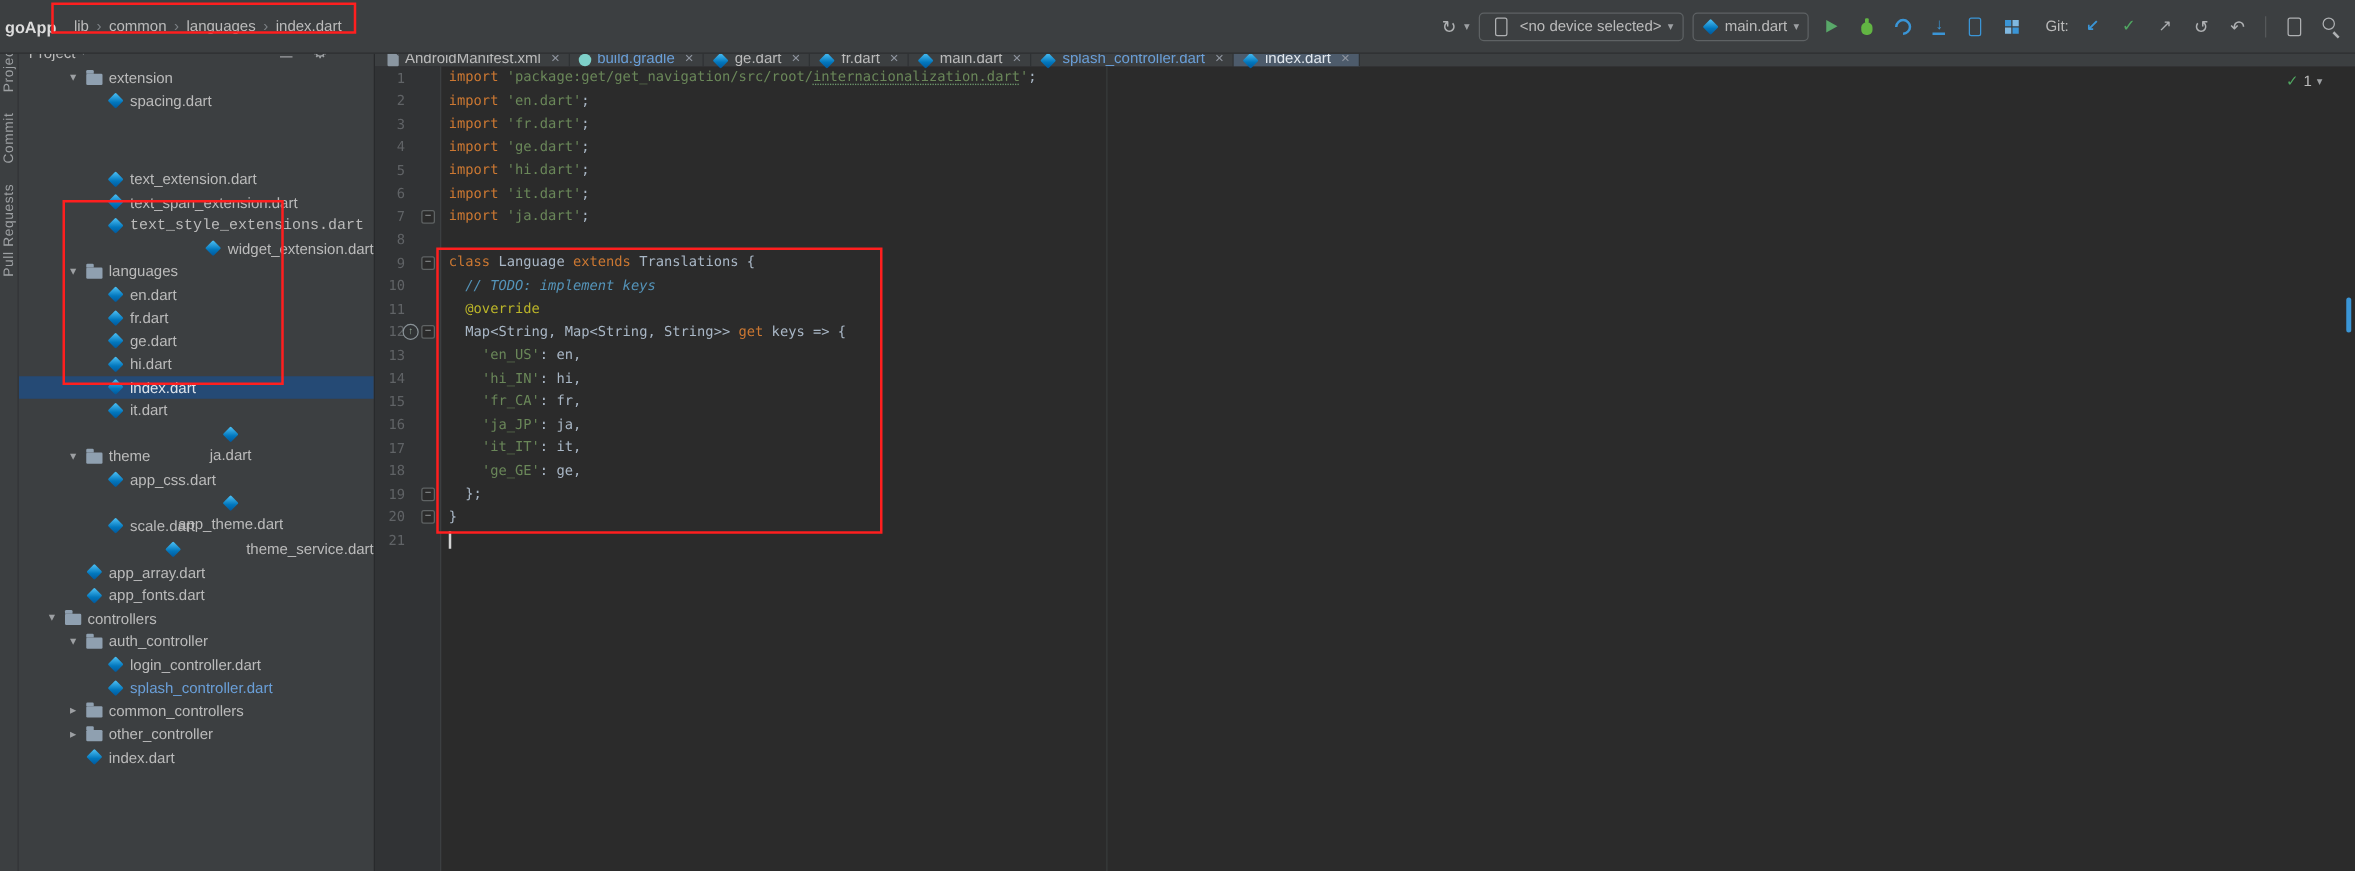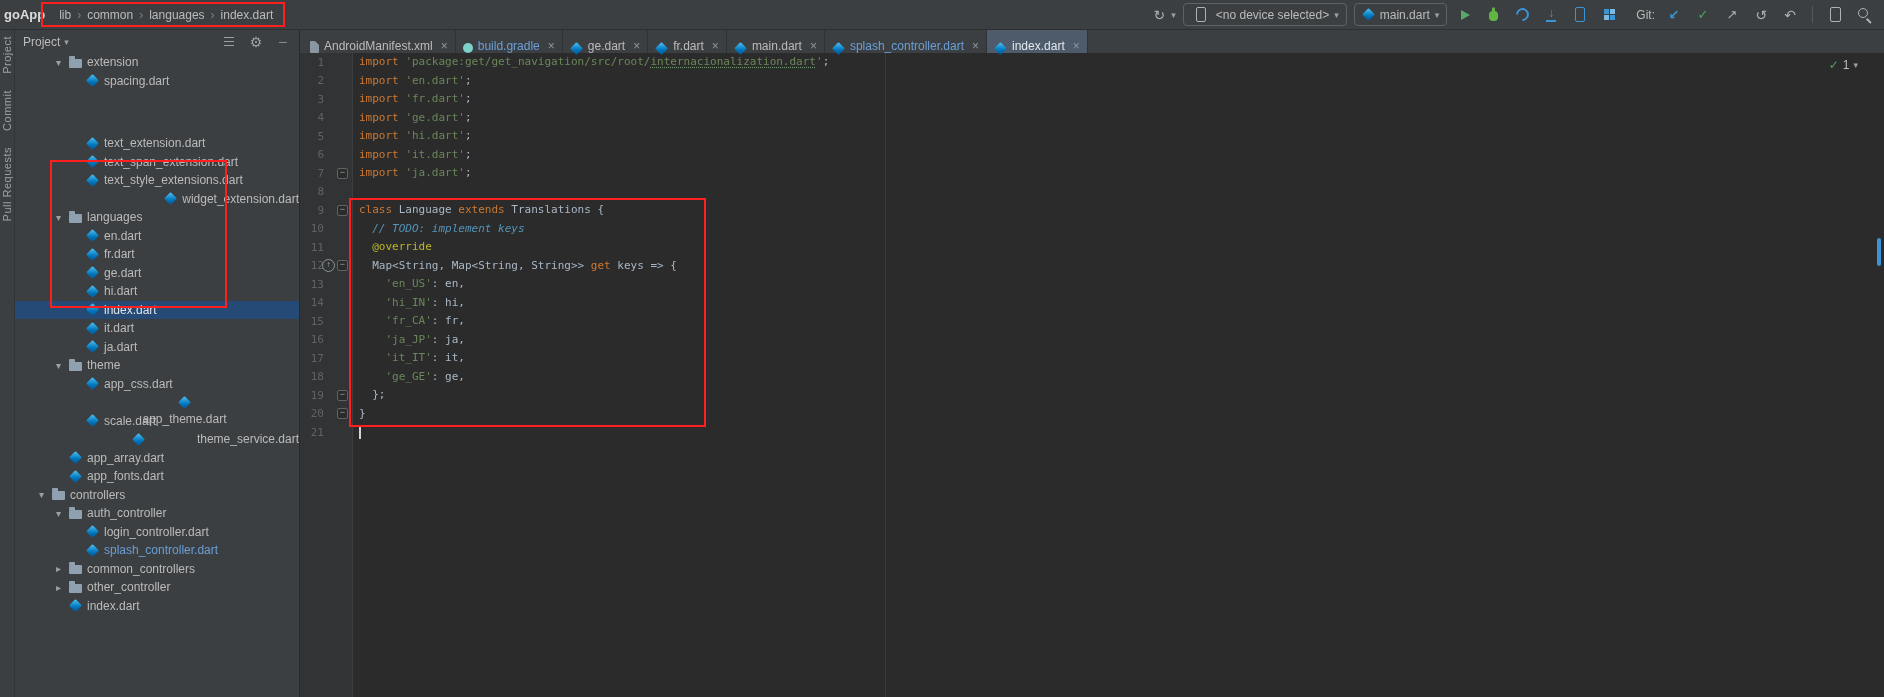--- a/index.html
+++ b/index.html
@@ -1,20 +1,20 @@
 <!DOCTYPE html>
 <html style="--background: #2b2b2b; --panel: #3c3f41; --selection: #254a75; --tab-active: #4d5b6b; --modified-file: #6a9fd8; --keyword: #cc7832; --string: #6a8759; --todo: #5493b8; --annotation-yellow: #bbb529; --text: #a9b7c6; --line-number: #606366; --ui-text: #bbbbbb; --run-green: #59a869; --debug-green: #62b543; --git-blue: #3a95d6; --check-green: #50a661; --annotation-red: #ff1f1f;"><head>
 <meta charset="utf-8">
 <style>
   html,body{margin:0;padding:0;background:#1e1e1e;}
   body{font-family:"Liberation Sans","DejaVu Sans",sans-serif;}
   .app{position:relative;width:1884px;height:697px;background:var(--panel,#3c3f41);overflow:hidden;}
 
   
-  .topbar{position:absolute;left:0;top:0;right:0;height:30px;display:flex;justify-content:space-between;align-items:center;background:var(--panel,#3c3f41);border-bottom:1px solid #2d2f31;padding:0 10px 0 4px;box-sizing:border-box;z-index:10;}
+  .topbar{position:absolute;left:0;top:0;right:0;height:43px;display:flex;justify-content:space-between;align-items:center;background:var(--panel,#3c3f41);border-bottom:1px solid #2d2f31;padding:0 10px 0 4px;box-sizing:border-box;z-index:10;}
   .topbar-left{display:flex;align-items:center;}
   .project-name{color:#dcdcdc;font-weight:bold;font-size:13px;margin-right:10px;}
   .breadcrumbs{display:flex;align-items:center;gap:2px;font-size:12px;color:var(--ui-text,#bbb);}
   .crumb{padding:2px 4px;cursor:pointer;}
   .crumb-sep{color:#7c8084;font-size:12px;}
   .topbar-right{display:flex;align-items:center;gap:7px;}
   .combo{display:flex;align-items:center;gap:5px;border:1px solid #5e6264;border-radius:4px;height:21px;padding:0 7px;color:var(--ui-text,#bbb);font-size:12px;background:var(--panel,#3c3f41);cursor:pointer;}
   .caret{color:#9da0a3;font-size:9px;}
   .git-label{color:var(--ui-text,#bbb);font-size:12px;margin:0 2px 0 10px;}
   .tb-icons{display:flex;align-items:center;gap:9px;}
@@ -195,21 +195,21 @@
         <div class="tree-row" style="padding-left: 55px; margin-top: 44px;">
           <span class="chev"></span>
           <span class="dart-shape"></span>
           <span class="tree-label">text_extension.dart</span>
         </div>
         <div class="tree-row" style="padding-left: 55px;">
           <span class="chev"></span>
           <span class="dart-shape"></span>
           <span class="tree-label">text_span_extension.dart</span>
         </div>
-        <div class="tree-row" style="padding-left: 55px;">
+        <div class="tree-row" style="padding-left: 55px; font-family: Liberation Mono, monospace;">
           <span class="chev"></span>
           <span class="dart-shape"></span>
           <span class="tree-label">text_style_extensions.dart</span>
         </div>
         <div class="tree-row" style="padding-left: 55px; justify-content: flex-end;">
           <span class="chev"></span>
           <span class="dart-shape"></span>
           <span class="tree-label">widget_extension.dart</span>
         </div>
         <div class="tree-row" style="padding-left: 38px;">
@@ -240,21 +240,21 @@
         <div class="tree-row selected" style="padding-left: 55px;">
           <span class="chev"></span>
           <span class="dart-shape"></span>
           <span class="tree-label">index.dart</span>
         </div>
         <div class="tree-row" style="padding-left: 55px;">
           <span class="chev"></span>
           <span class="dart-shape"></span>
           <span class="tree-label">it.dart</span>
         </div>
-        <div class="tree-row" style="padding-left: 55px;">
+        <div class="tree-row" style="padding-left: 55px; flex-direction: column;">
           <span class="chev"></span>
           <span class="dart-shape"></span>
           <span class="tree-label">ja.dart</span>
         </div>
         <div class="tree-row" style="padding-left: 38px;">
           <span class="chev">▾</span>
           <span class="folder-shape"></span>
           <span class="tree-label">theme</span>
         </div>
         <div class="tree-row" style="padding-left: 55px;">

